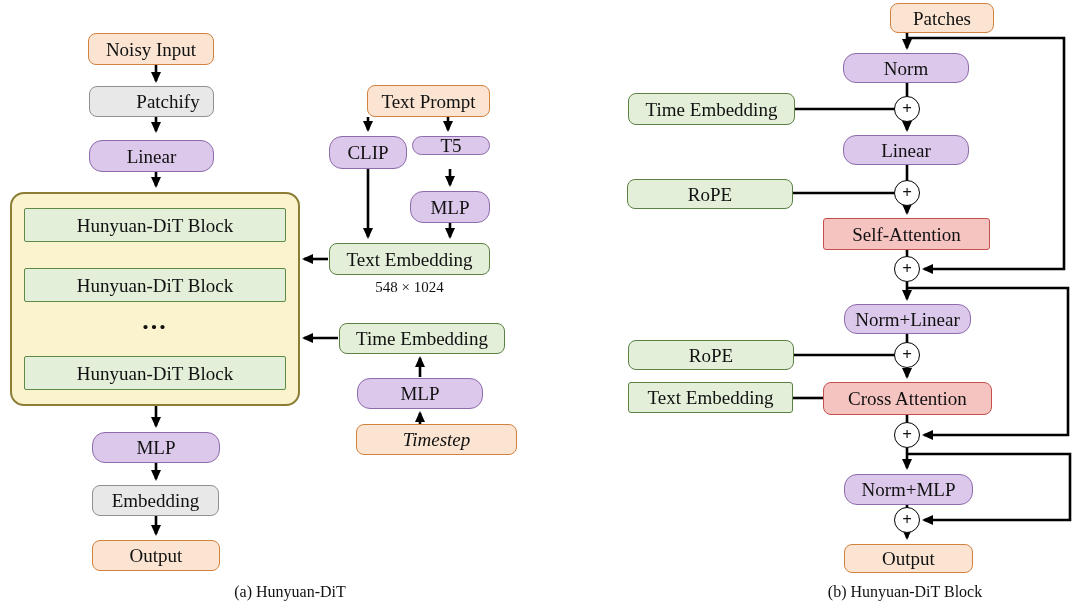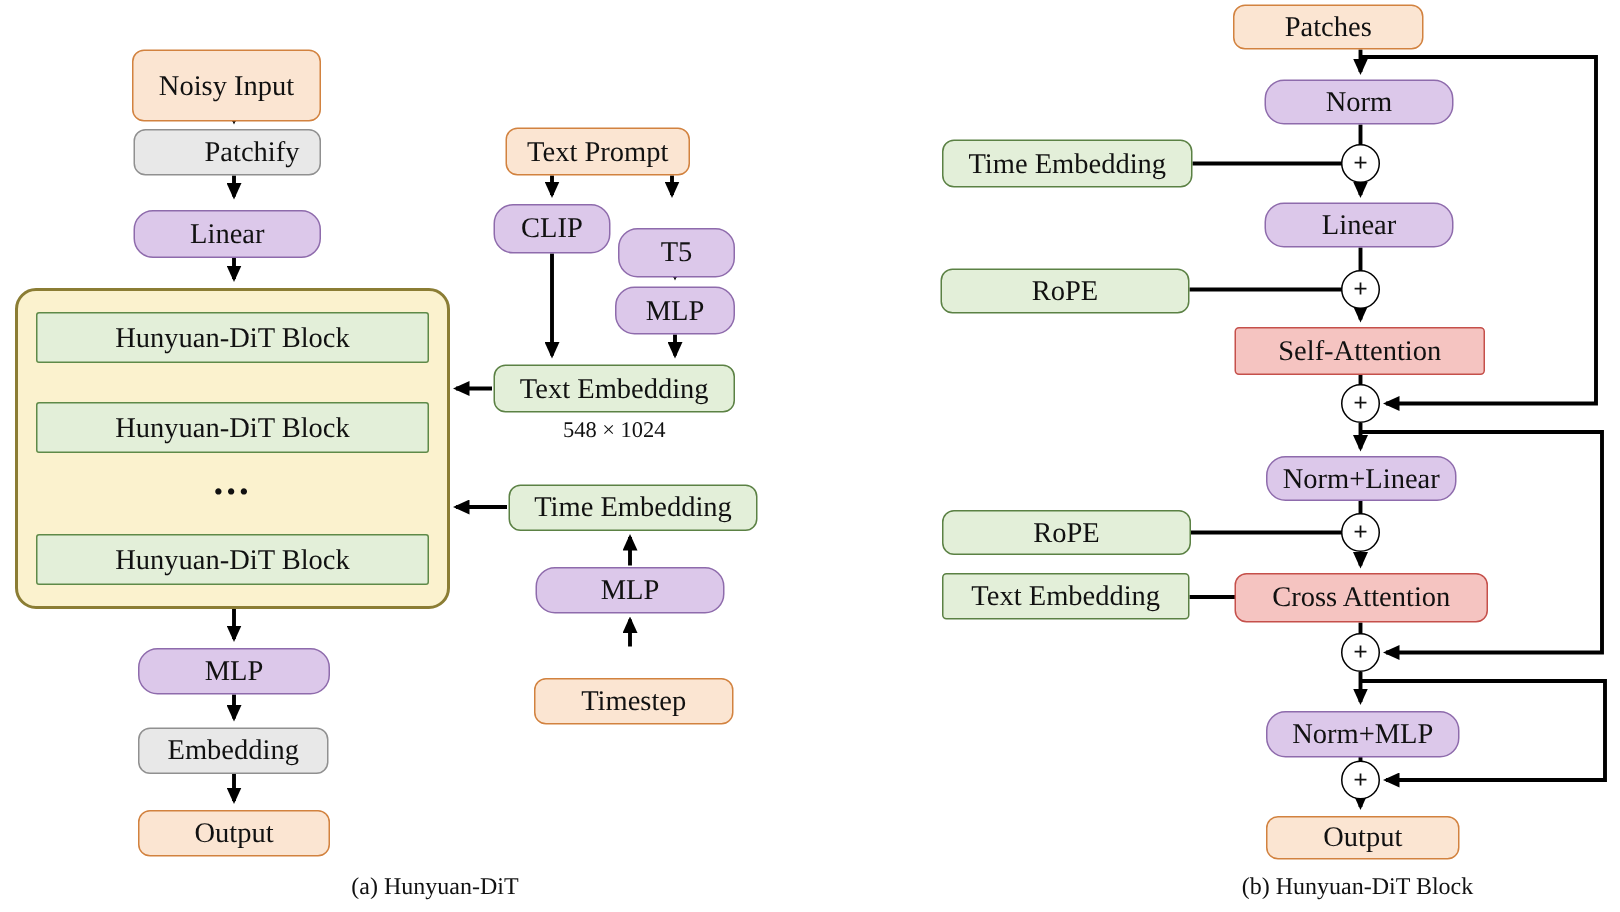--- a/index.html
+++ b/index.html
@@ -70,47 +70,47 @@
     <path d="M795,109 H895"></path>
     <path d="M793,193 H895"></path>
     <path d="M794,355 H895"></path>
     <path d="M793,398 H824"></path>
 
     <path d="M907,38 H1064 V269 H924" marker-end="url(#ah)"></path>
     <path d="M907,288 H1068 V435 H924" marker-end="url(#ah)"></path>
     <path d="M907,454 H1070 V520 H924" marker-end="url(#ah)"></path>
   </svg>
 
-  <div class="box orange" style="left:88px;top:33px;width:126px;height:48px;">Noisy Input</div>
+  <div class="box orange" style="left:88px;top:33px;width:126px;height:32px;">Noisy Input</div>
   <div class="box gray" style="left:89px;top:86px;width:125px;height:31px;padding-left:33px;">Patchify</div>
   <div class="box purple" style="left:89px;top:140px;width:125px;height:32px;">Linear</div>
 
   <div class="container-a"></div>
   <div class="box greenblock" style="left:24px;top:208px;width:262px;height:34px;">Hunyuan-DiT Block</div>
   <div class="box greenblock" style="left:24px;top:268px;width:262px;height:34px;">Hunyuan-DiT Block</div>
   <div class="dots" style="left:95px;top:306px;width:120px;">...</div>
   <div class="box greenblock" style="left:24px;top:356px;width:262px;height:34px;">Hunyuan-DiT Block</div>
 
   <div class="box purple" style="left:92px;top:432px;width:128px;height:31px;">MLP</div>
   <div class="box gray" style="left:92px;top:485px;width:127px;height:31px;">Embedding</div>
   <div class="box orange" style="left:92px;top:540px;width:128px;height:31px;">Output</div>
 
-  <div class="box orange" style="left:337px;top:85px;width:123px;height:32px;">Text Prompt</div>
+  <div class="box orange" style="left:367px;top:85px;width:123px;height:32px;">Text Prompt</div>
   <div class="box purple" style="left:329px;top:136px;width:78px;height:33px;text-align:right;">CLIP</div>
-  <div class="box purple" style="left:412px;top:136px;width:78px;height:33px;margin-top:16px;">T5</div>
+  <div class="box purple" style="left:412px;top:136px;width:78px;height:19px;">T5</div>
   <div class="box purple" style="left:410px;top:191px;width:80px;height:32px;">MLP</div>
   <div class="box green" style="left:329px;top:243px;width:161px;height:32px;">Text Embedding</div>
   <div class="dims" style="left:329px;top:279px;width:161px;">548 × 1024</div>
   <div class="box green" style="left:339px;top:323px;width:166px;height:31px;">Time Embedding</div>
   <div class="box purple" style="left:357px;top:378px;width:126px;height:31px;">MLP</div>
-  <div class="box orange" style="left:356px;top:452px;width:133px;height:31px;">Timestep</div>
+  <div class="box orange" style="left:356px;top:424px;width:161px;height:31px;font-style:italic;">Timestep</div>
 
   <div class="caption" style="left:140px;top:583px;width:300px;">(a) Hunyuan-DiT</div>
 
-  <div class="box orange" style="left:822px;top:3px;width:127px;height:30px;">Patches</div>
+  <div class="box orange" style="left:890px;top:3px;width:104px;height:30px;">Patches</div>
   <div class="box purple" style="left:843px;top:53px;width:126px;height:30px;">Norm</div>
   <div class="box green" style="left:628px;top:93px;width:167px;height:32px;">Time Embedding</div>
   <div class="box purple" style="left:843px;top:135px;width:126px;height:30px;">Linear</div>
   <div class="box green" style="left:627px;top:179px;width:166px;height:30px;">RoPE</div>
   <div class="box red sq" style="left:823px;top:218px;width:167px;height:32px;">Self-Attention</div>
   <div class="box purple" style="left:844px;top:304px;width:127px;height:30px;">Norm+Linear</div>
   <div class="box green" style="left:628px;top:340px;width:166px;height:30px;">RoPE</div>
   <div class="box green sq" style="left:628px;top:382px;width:165px;height:31px;">Text Embedding</div>
   <div class="box purple" style="left:844px;top:474px;width:129px;height:31px;">Norm+MLP</div>
   <div class="box red" style="left:823px;top:382px;width:169px;height:33px;">Cross Attention</div>

